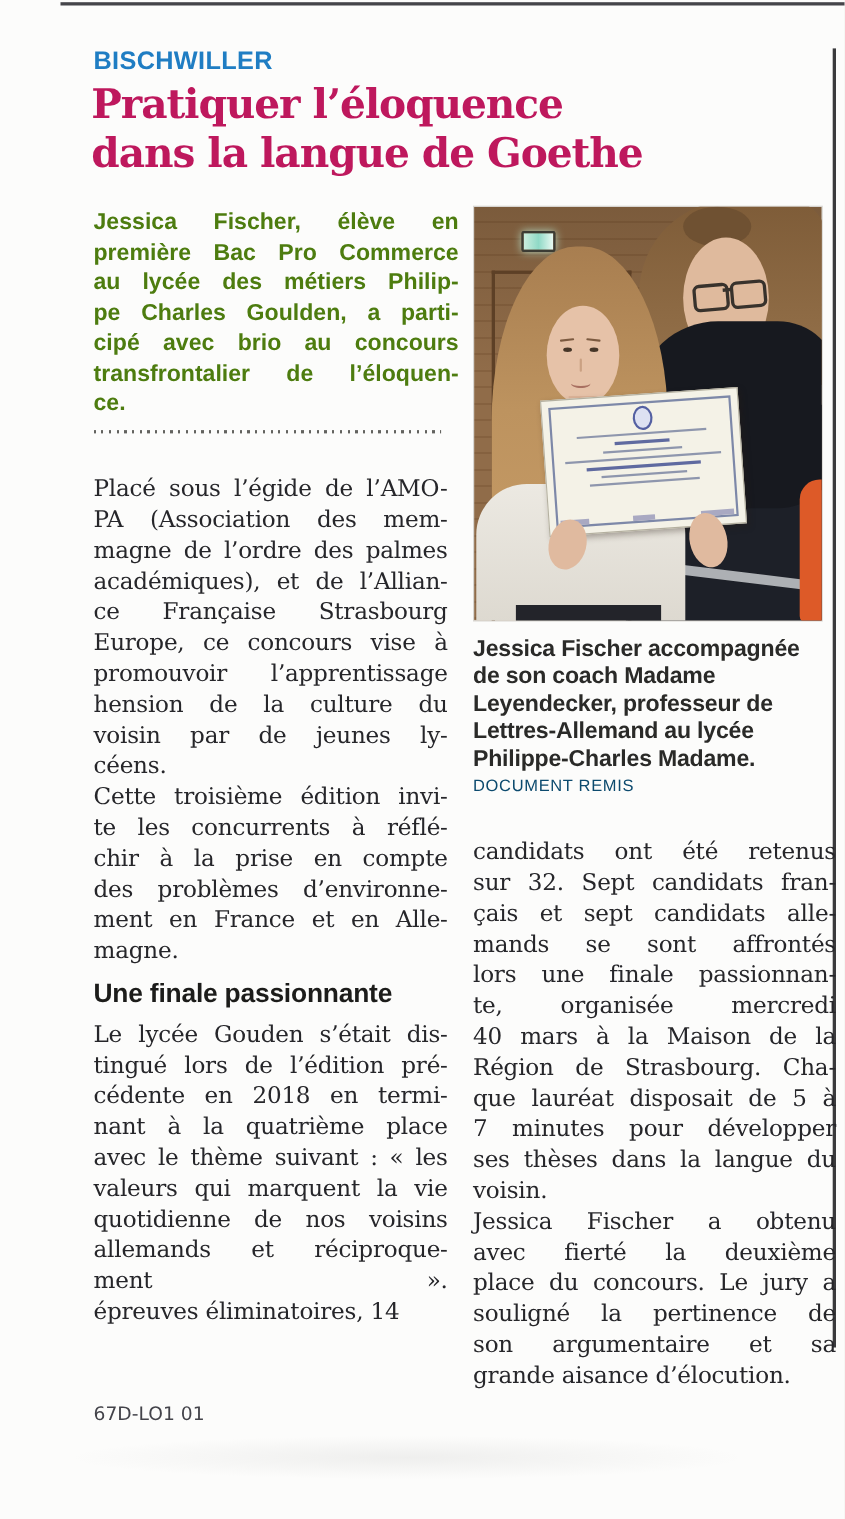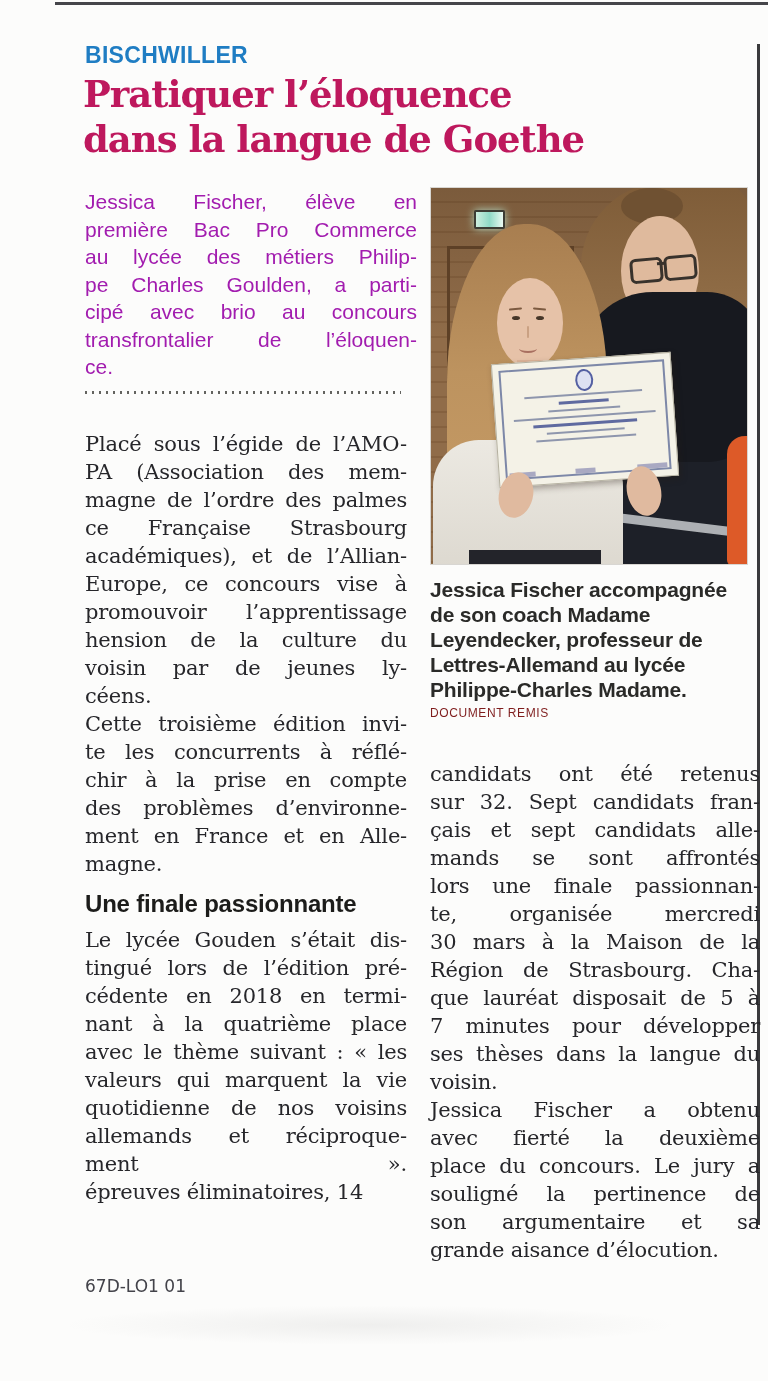--- a/index.html
+++ b/index.html
@@ -8,21 +8,21 @@
   .smudge{position:absolute;left:60px;top:1305px;width:620px;height:40px;pointer-events:none;
           background:radial-gradient(ellipse at 50% 50%, rgba(120,120,118,0.10), rgba(120,120,118,0) 70%);}
   .rule-top{position:absolute;left:55px;top:2px;width:713px;height:3px;background:#45454a;}
   .rule-right{position:absolute;left:757px;top:44px;width:3px;height:1181px;background:#3a3a3c;}
 
   .kicker{position:absolute;left:85px;top:42px;font-size:23px;font-weight:bold;color:#1f7dc3;letter-spacing:.3px;}
   .headline{position:absolute;left:83px;top:72px;width:630px;font-family:"DejaVu Serif",serif;
             font-size:37px;line-height:45px;font-weight:bold;color:#be185d;letter-spacing:-1px;}
 
   .lead{position:absolute;left:85px;top:188px;width:332px;font-size:21px;line-height:27.5px;
-        color:#a21caf;font-weight:normal;}
+        color:#4d7c0f;font-weight:bold;}
   .dotted{position:absolute;left:85px;top:391px;width:316px;height:3px;
           background:repeating-linear-gradient(90deg,#63635f 0 2px,transparent 2px 7px);}
 
   .bodycol{font-family:"DejaVu Serif",serif;font-size:21px;line-height:28px;color:#26262a;letter-spacing:-.2px;}
   .col-left{position:absolute;left:85px;top:430px;width:322px;}
   .col-right{position:absolute;left:430px;top:760px;width:330px;}
   .jline{text-align:justify;text-align-last:justify;}
   .subhead{font-family:"Liberation Sans",sans-serif;font-size:24px;line-height:28px;font-weight:bold;
            color:#1c1c1a;margin:12px 0 8px 0;letter-spacing:-.2px;}
 
@@ -82,21 +82,21 @@
   .cs1{left:10px;width:26px;}
   .cs2{left:76px;width:20px;}
   .cs3{right:10px;width:30px;}
 
   .hand-l{position:absolute;left:68px;top:284px;width:34px;height:46px;border-radius:50%;background:#e0ba9f;transform:rotate(14deg);}
   .hand-r{position:absolute;left:196px;top:278px;width:34px;height:50px;border-radius:50%;background:#e0ba9f;transform:rotate(-12deg);}
   .orange-obj{position:absolute;left:296px;top:248px;width:24px;height:130px;background:#dd5a28;border-radius:18px 0 0 6px;}
 
   .caption{position:absolute;left:430px;top:577px;width:332px;font-size:21px;line-height:25px;
            font-weight:bold;color:#2a2a28;letter-spacing:-.2px;}
-  .credit{position:absolute;left:430px;top:706px;font-size:12px;color:#7f1d1d;letter-spacing:.6px;}
+  .credit{position:absolute;left:430px;top:706px;font-size:15px;color:#0c4a6e;letter-spacing:.6px;}
 
   .footer-code{position:absolute;left:85px;top:1276px;font-family:"DejaVu Sans",sans-serif;
                font-size:17px;color:#43434a;}
 </style>
 </head>
 <body>
 
 <div class="page">
 
   <div class="rule-top"></div>
@@ -119,22 +119,22 @@
       <div>ce.</div>
     </div>
 
   <div class="dotted"></div>
 
   <div class="col-left bodycol">
     <div>
         <div class="jline">Placé sous l’égide de l’AMO-</div>
         <div class="jline">PA (Association des mem-</div>
         <div class="jline">magne de l’ordre des palmes</div>
+        <div class="jline">académiques), et de l’Allian-</div>
         <div class="jline">ce Française Strasbourg</div>
-        <div class="jline">académiques), et de l’Allian-</div>
         <div class="jline">Europe, ce concours vise à</div>
         <div class="jline">promouvoir l’apprentissage</div>
         <div class="jline">hension de la culture du</div>
         <div class="jline">voisin par de jeunes ly-</div>
         <div>céens.</div>
       </div>
     <div>
         <div class="jline">Cette troisième édition invi-</div>
         <div class="jline">te les concurrents à réflé-</div>
         <div class="jline">chir à la prise en compte</div>
@@ -221,21 +221,21 @@
   <div class="credit">DOCUMENT REMIS</div>
 
   <div class="col-right bodycol">
     <div>
         <div class="jline">candidats ont été retenus</div>
         <div class="jline">sur 32. Sept candidats fran-</div>
         <div class="jline">çais et sept candidats alle-</div>
         <div class="jline">mands se sont affrontés</div>
         <div class="jline">lors une finale passionnan-</div>
         <div class="jline">te, organisée mercredi</div>
-        <div class="jline">30 mars à la Maison de la</div>
+        <div class="jline">40 mars à la Maison de la</div>
         <div class="jline">Région de Strasbourg. Cha-</div>
         <div class="jline">que lauréat disposait de 5 à</div>
         <div class="jline">7 minutes pour développer</div>
         <div class="jline">ses thèses dans la langue du</div>
         <div>voisin.</div>
       </div>
     <div>
         <div class="jline">Jessica Fischer a obtenu</div>
         <div class="jline">avec fierté la deuxième</div>
         <div class="jline">place du concours. Le jury a</div>

